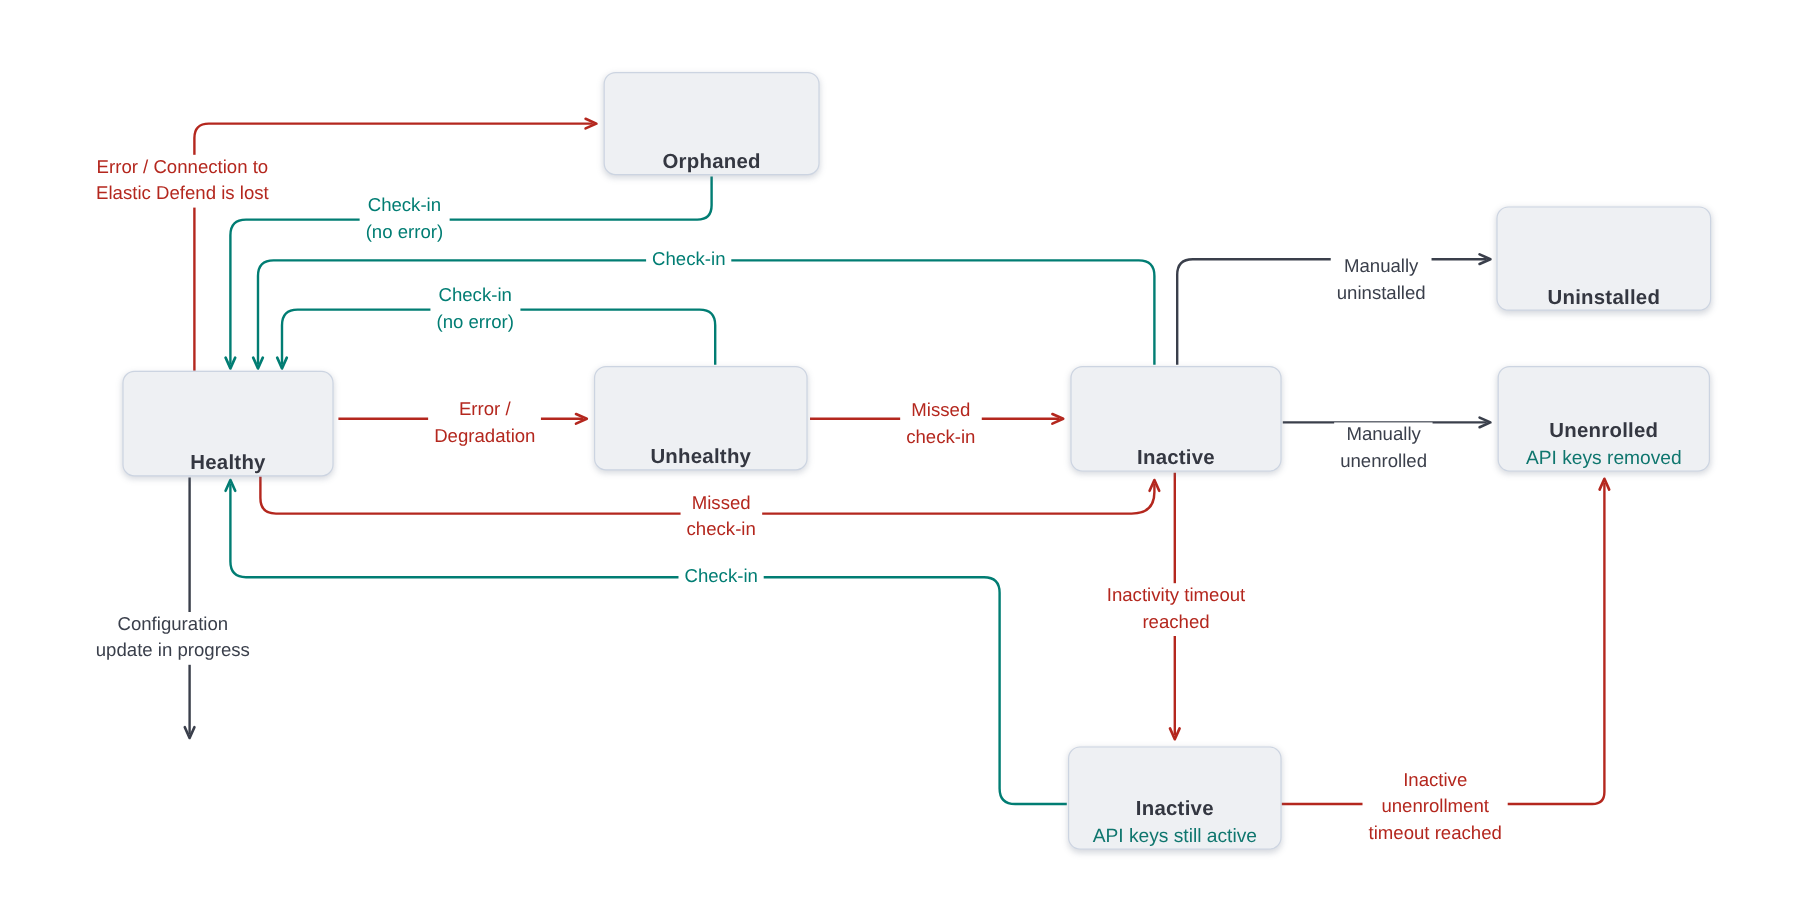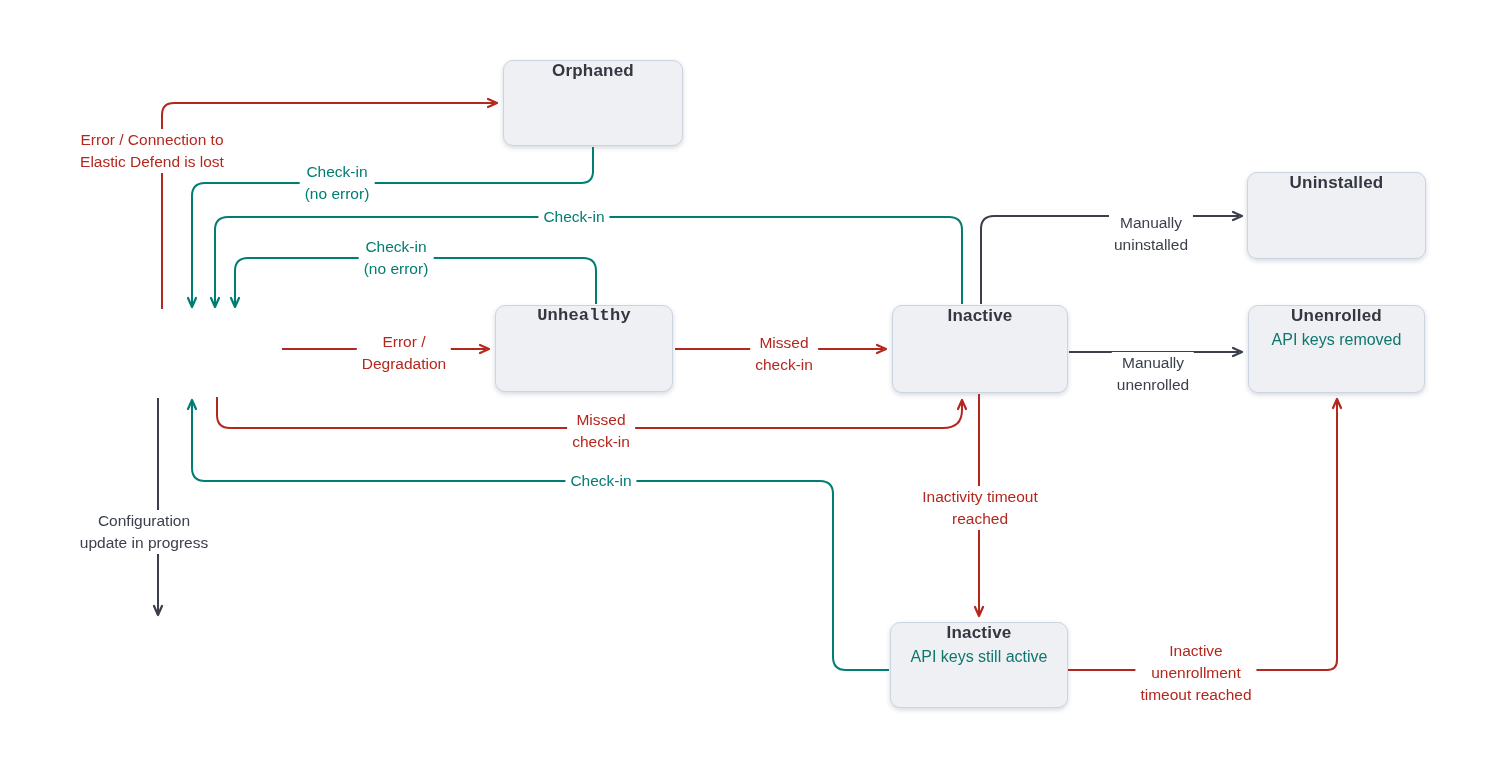--- a/index.html
+++ b/index.html
@@ -10,21 +10,21 @@
   .s-red{stroke:#b4271e;}
   .s-teal{stroke:#017d73;}
   .s-dark{stroke:#3a3f4b;}
   .node{
     position:absolute;
     box-sizing:border-box;
     background:#eef0f3;
     border:1.5px solid #ccd4e1;
     border-radius:10px;
     box-shadow:0 2px 5px rgba(105,115,135,0.28);
-    display:flex;flex-direction:column;align-items:center;justify-content:flex-start;
+    display:flex;flex-direction:column;align-items:center;justify-content:flex-end;
     gap:5px;
   }
   .node-label{font-weight:700;font-size:17px;color:#343741;letter-spacing:.2px;}
   .node-sub{font-weight:400;font-size:16px;color:#0f766e;}
   .elabel{
     position:absolute;
     transform:translate(-50%,-50%);
     background:#ffffff;
     text-align:center;
     font-size:15.5px;
@@ -120,21 +120,24 @@
   </div>
   <div class="elabel c-red" style="left:1196px;top:673px;">
     <span>Inactive</span>
     <span>unenrollment</span>
     <span>timeout reached</span>
   </div>
 
   <div class="node" style="left:503px;top:60px;width:180px;height:86px;">
     <span class="node-label">Orphaned</span>
   </div>
-  <div class="node" style="left:495px;top:305px;width:178px;height:87px;font-family:Liberation Mono, monospace;">
+  <div class="node" style="left:102px;top:309px;width:176px;height:88px;">
+    <span class="node-label">Healthy</span>
+  </div>
+  <div class="node" style="left:495px;top:305px;width:178px;height:87px;">
     <span class="node-label">Unhealthy</span>
   </div>
   <div class="node" style="left:892px;top:305px;width:176px;height:88px;">
     <span class="node-label">Inactive</span>
   </div>
   <div class="node" style="left:1247px;top:172px;width:179px;height:87px;">
     <span class="node-label">Uninstalled</span>
   </div>
   <div class="node" style="left:1248px;top:305px;width:177px;height:88px;">
     <span class="node-label">Unenrolled</span>

